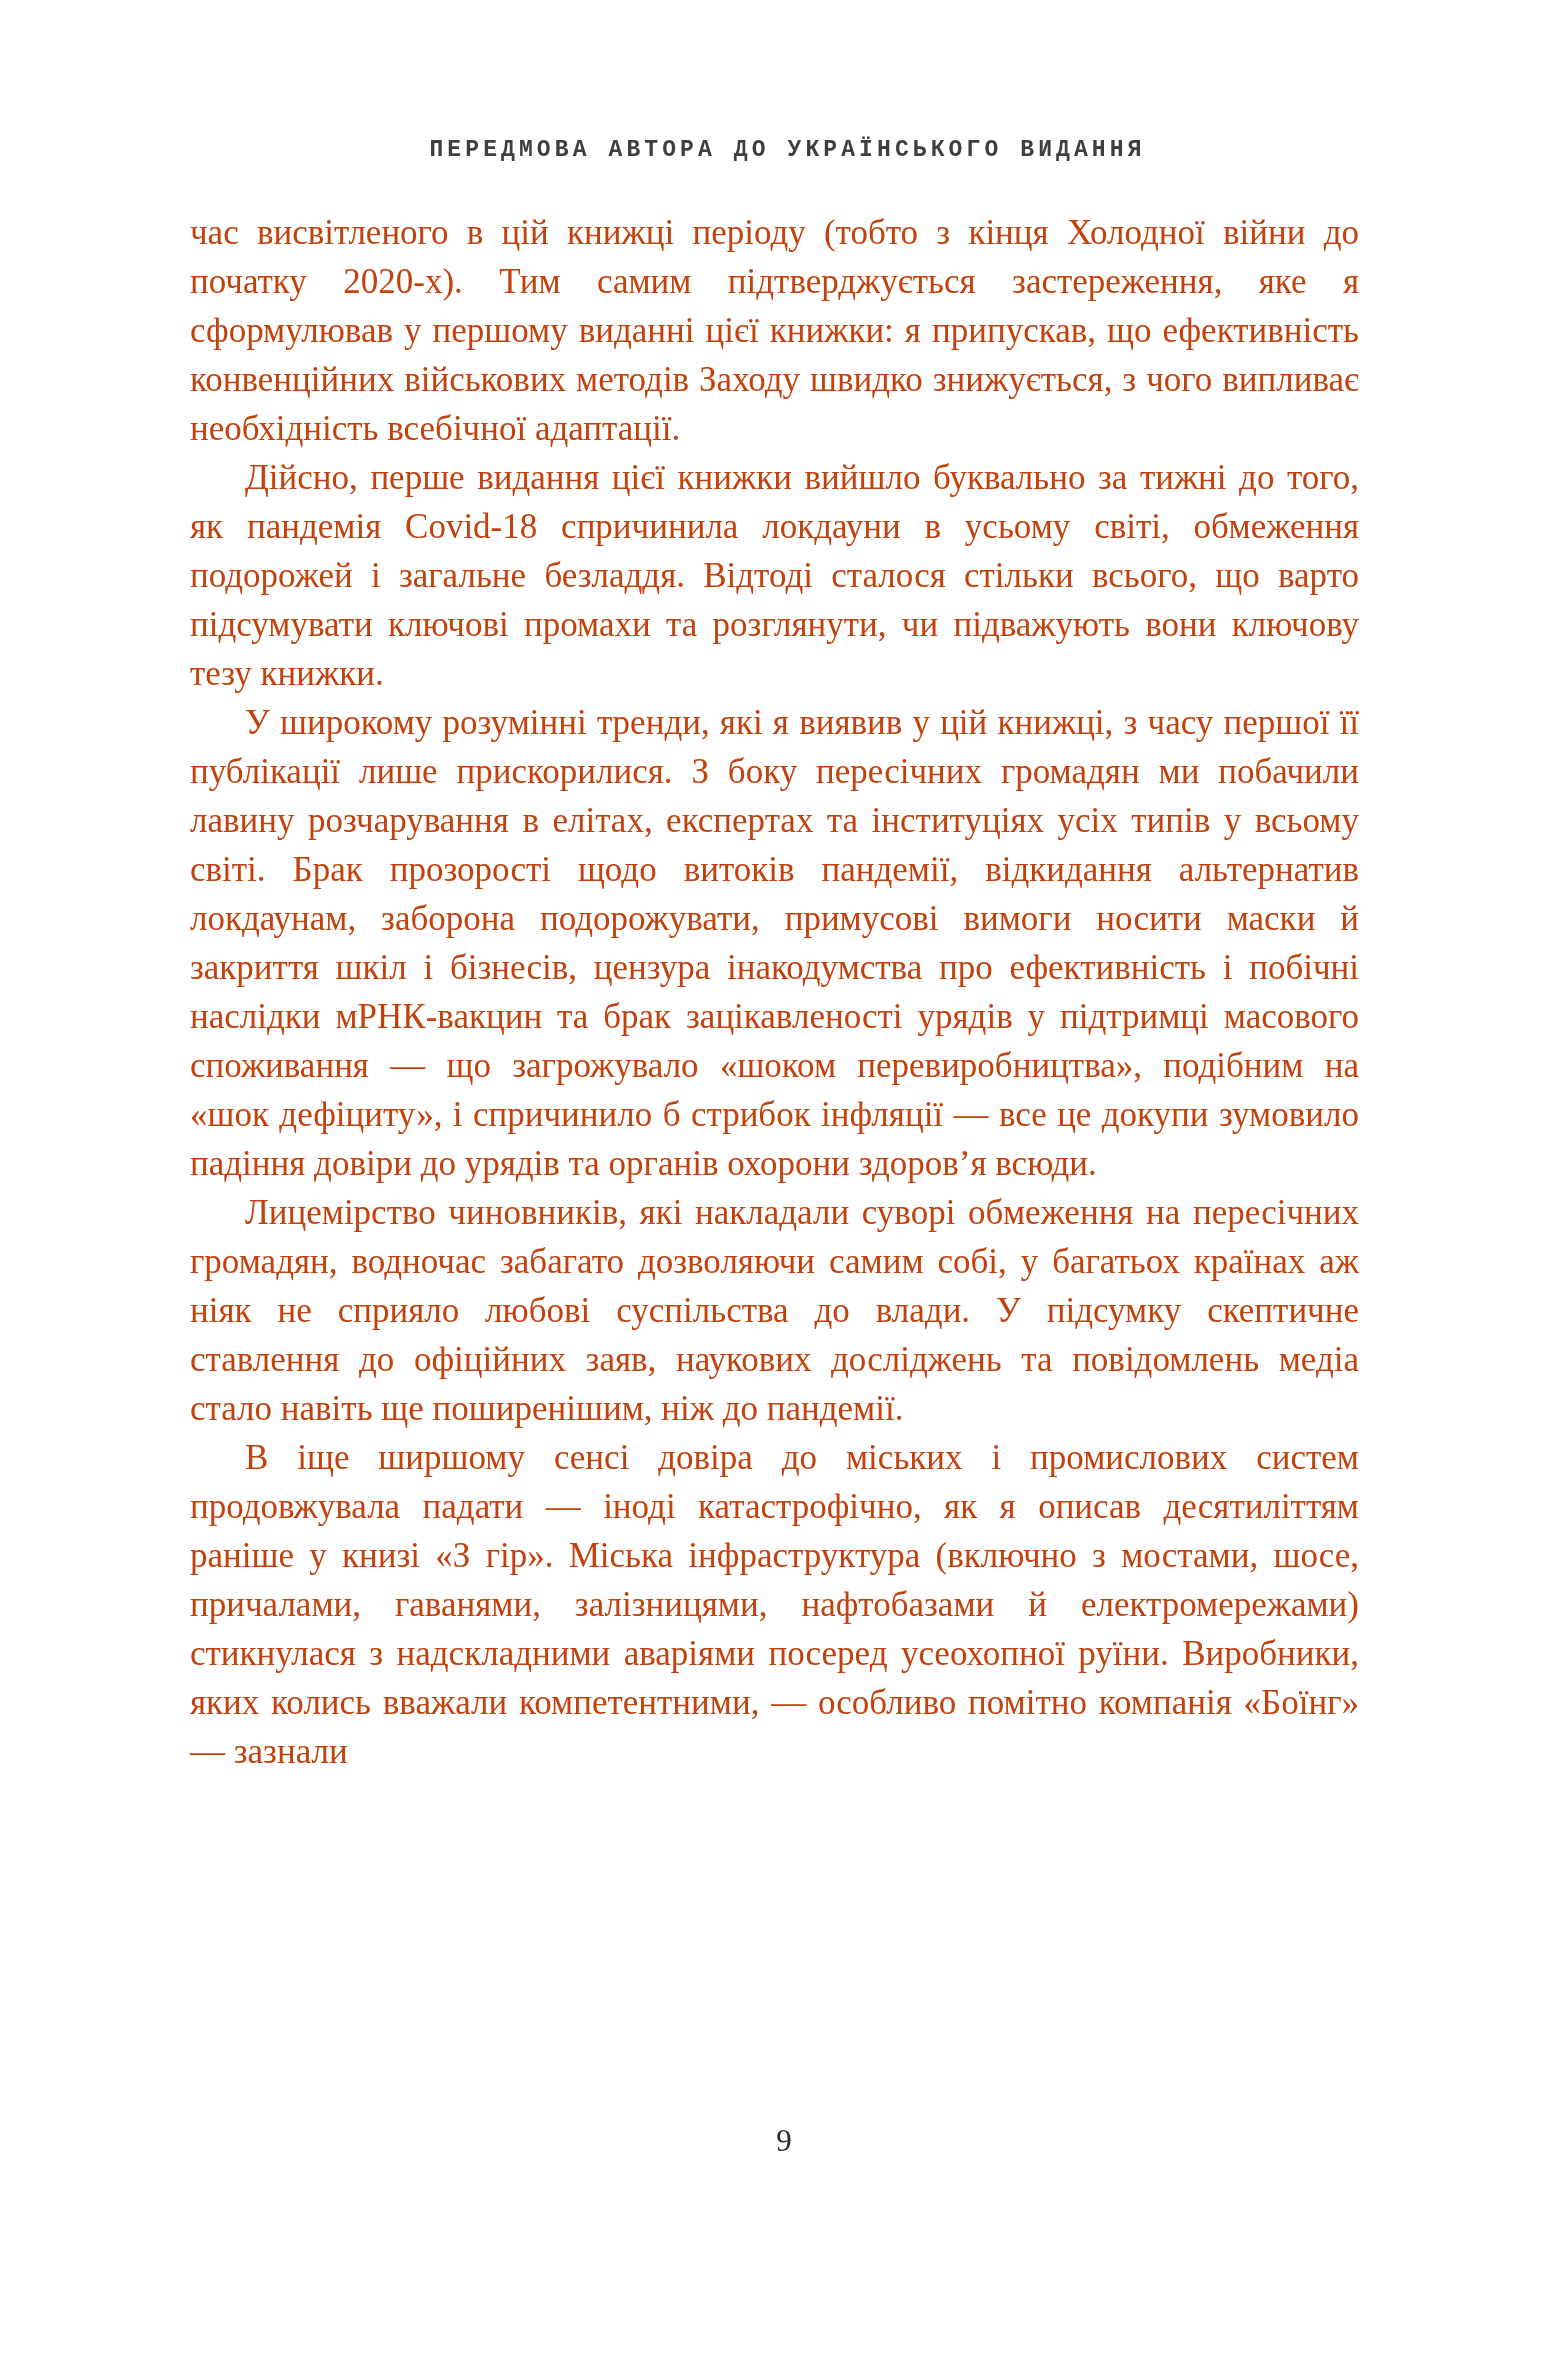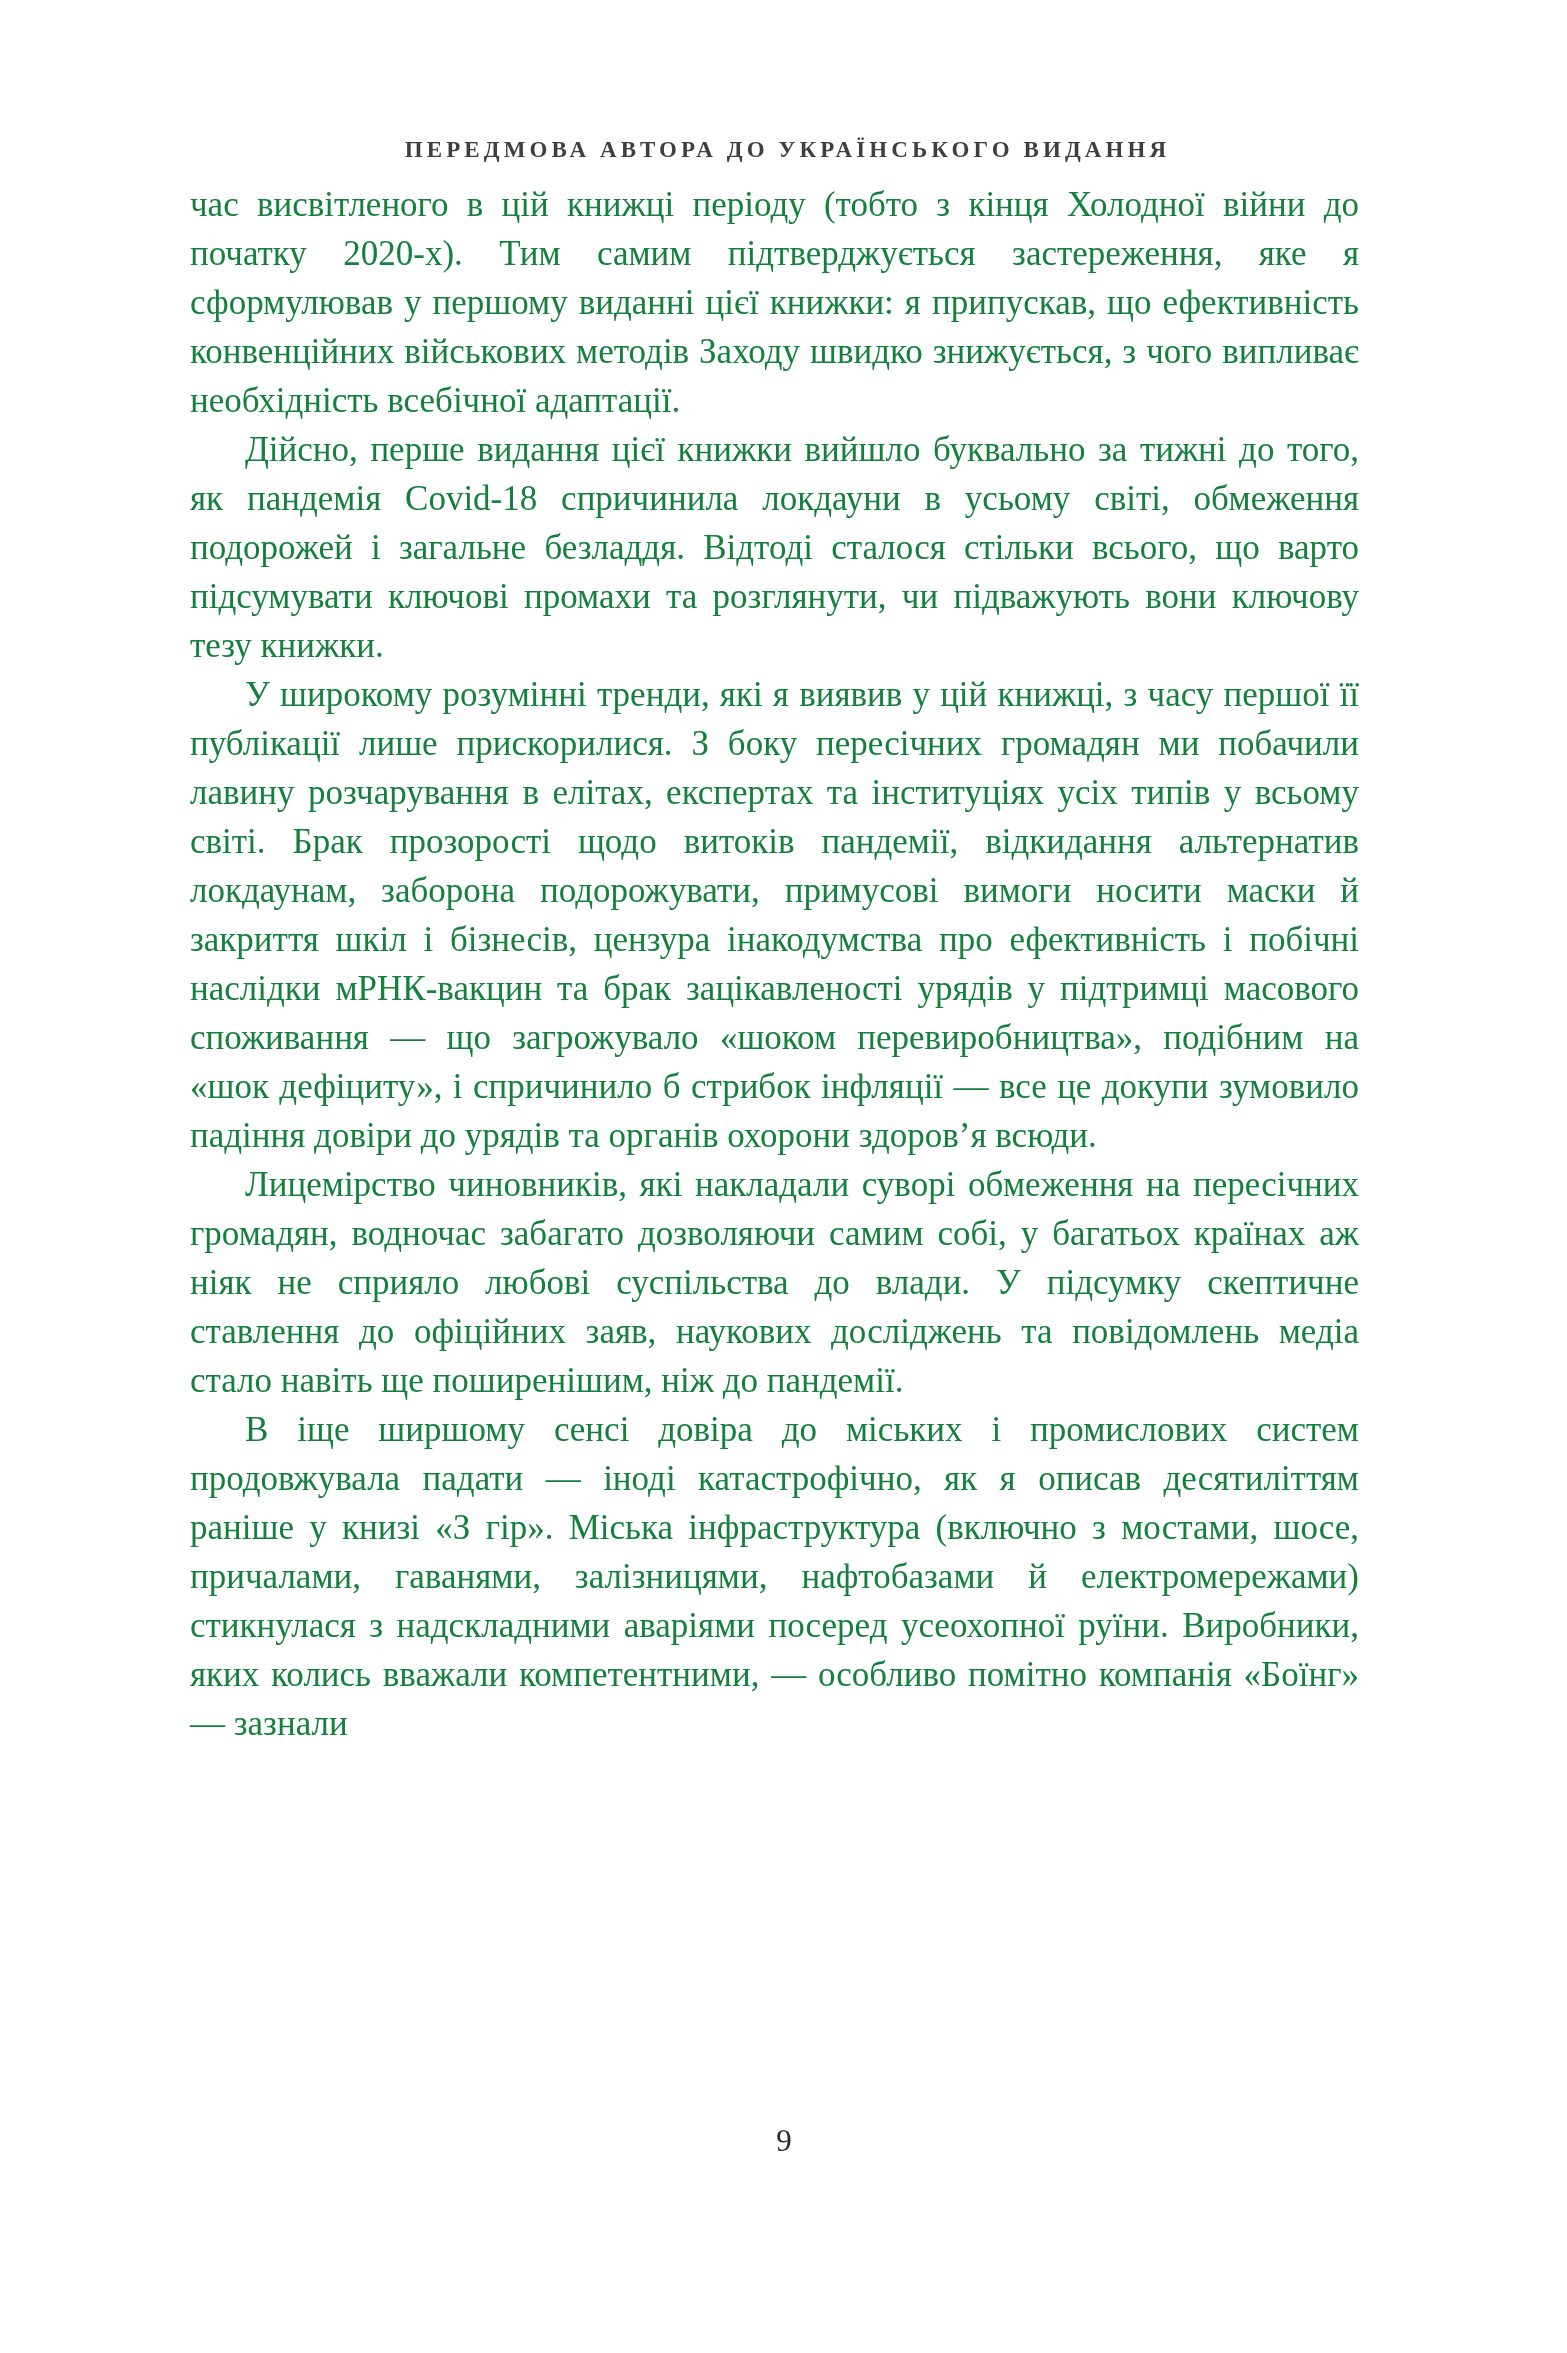--- a/index.html
+++ b/index.html
@@ -15,37 +15,37 @@
     overflow: hidden;
     font-family: "Liberation Serif", "DejaVu Serif", serif;
     color: #1c1c1c;
   }
   .running-head {
     position: absolute;
     top: 137px;
     left: 0;
     right: 0;
     text-align: center;
-    font-family: Liberation Serif, serif;
+    font-family: Liberation Mono, monospace;
     font-size: 23px;
     font-weight: 600;
     letter-spacing: 4.1px;
     color: #3f3f3f;
     white-space: nowrap;
     padding-left: 7px;
   }
   .text-block {
     position: absolute;
-    top: 180px;
+    top: 208px;
     left: 190px;
     width: 1169px;
     font-size: 35px;
     line-height: 49px;
     text-align: justify;
-    color: #15803d;
+    color: #c2410c;
   }
   .text-block p {
     margin: 0;
     padding: 0;
     text-indent: 55px;
   }
   .text-block p.no-indent {
     text-indent: 0;
   }
   .page-number {

